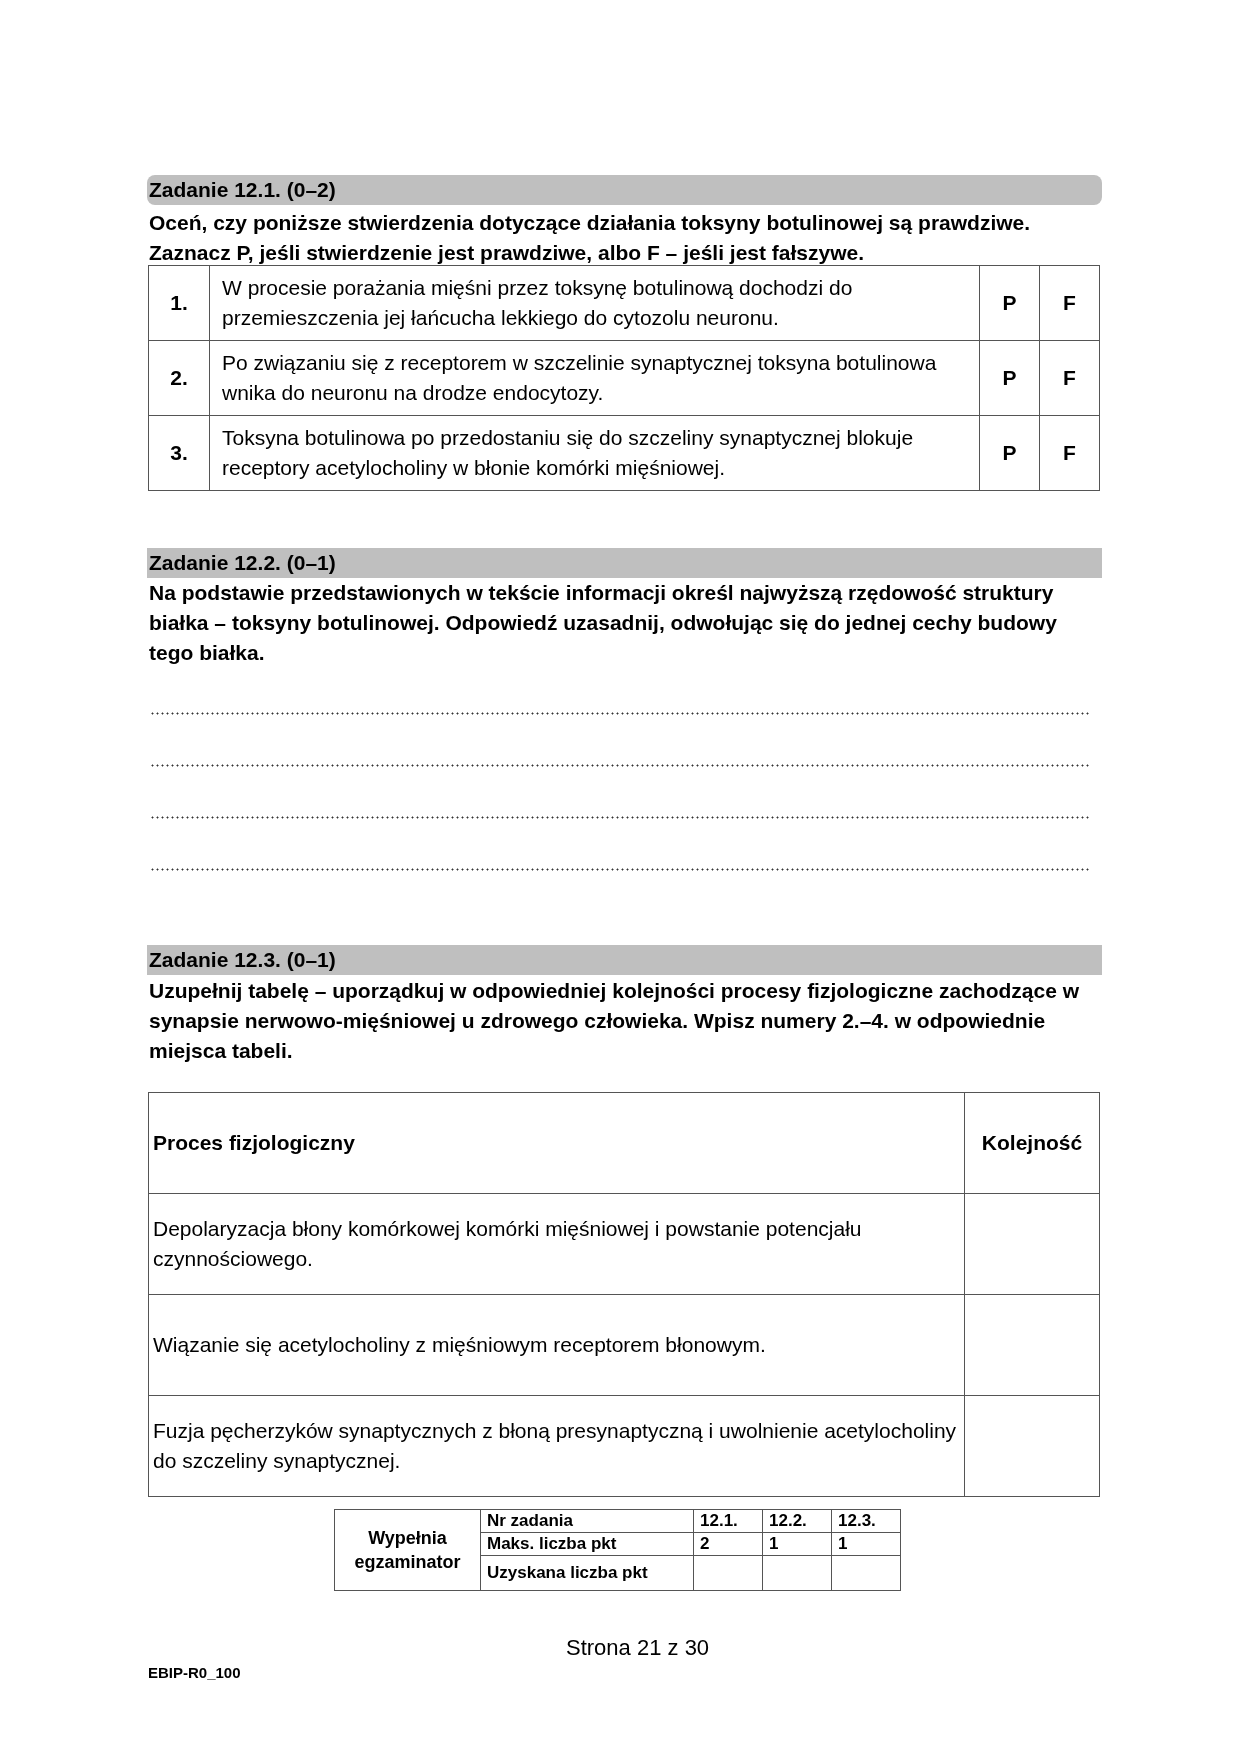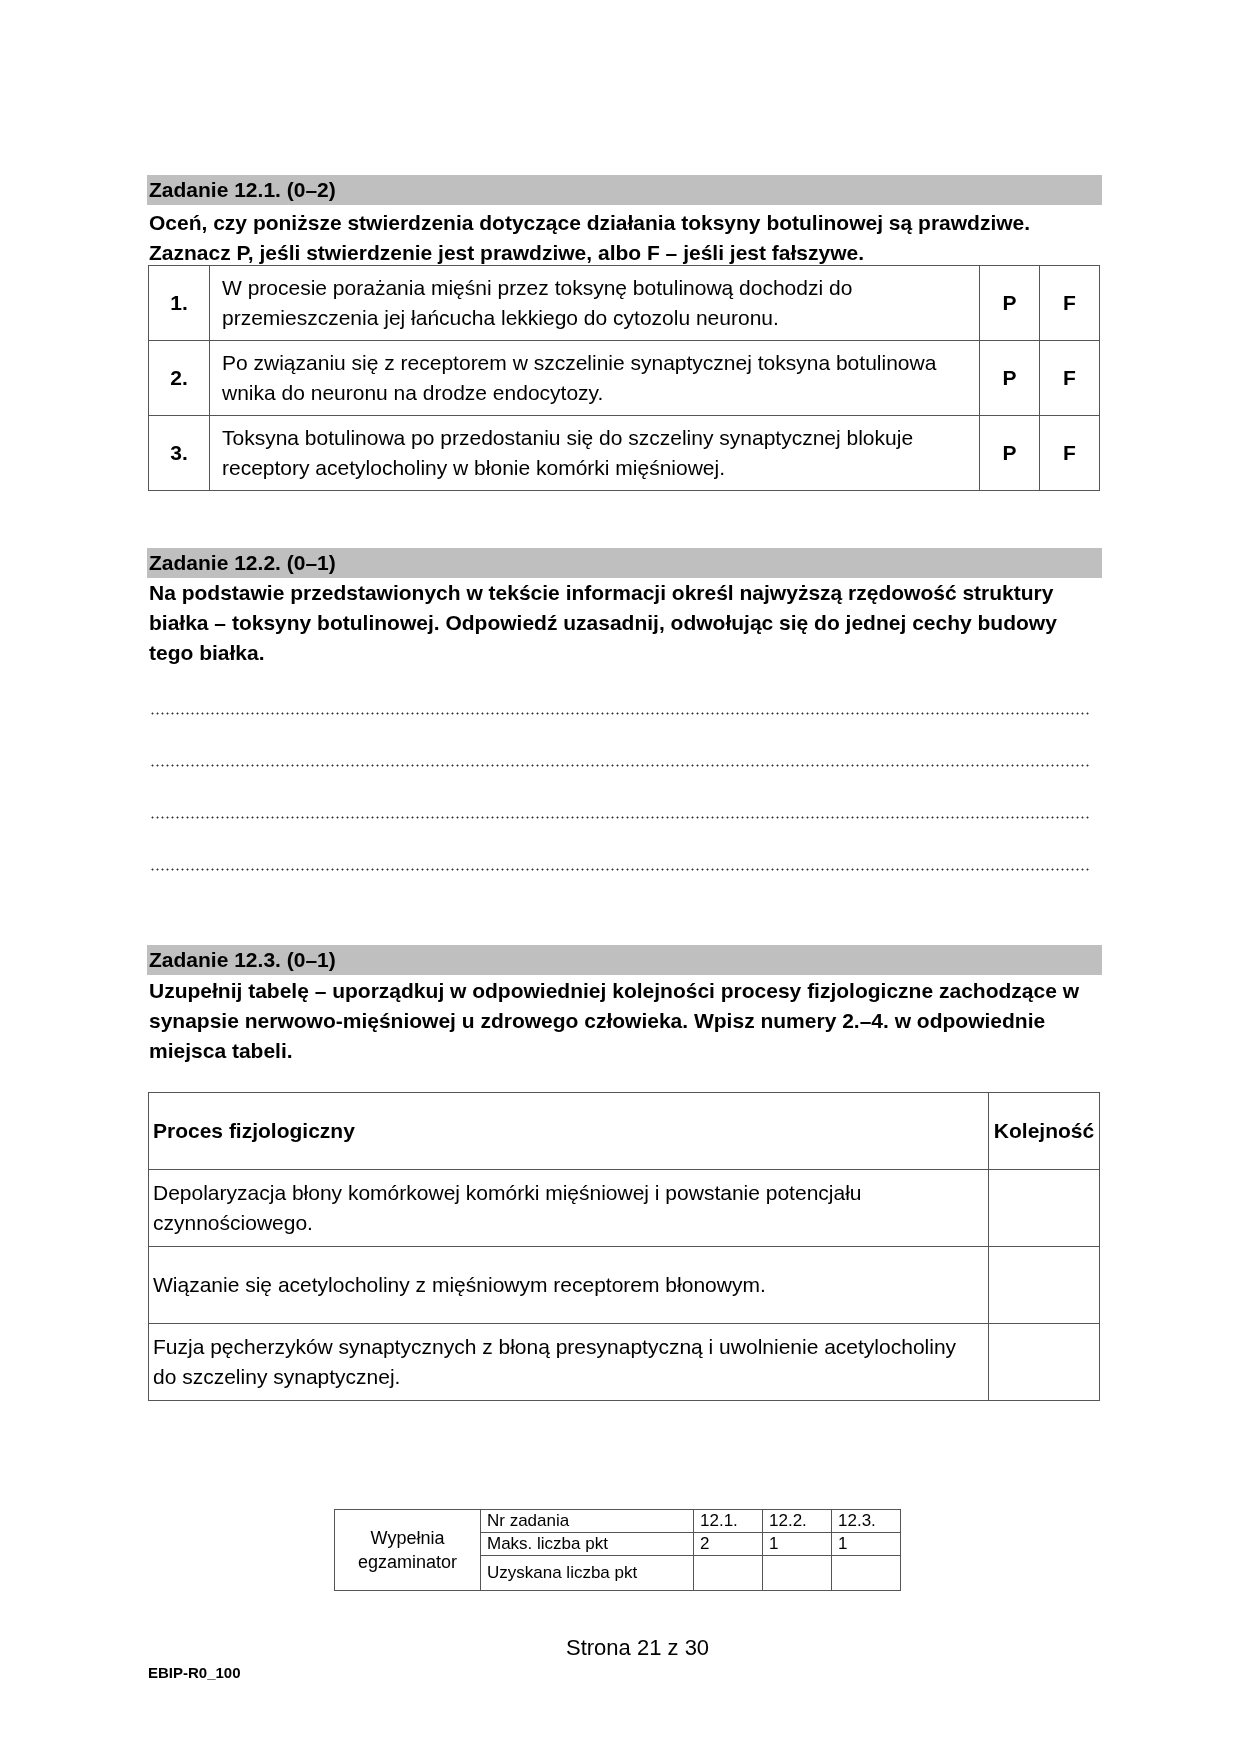--- a/index.html
+++ b/index.html
@@ -27,36 +27,36 @@
 
     .dots {
       position: absolute; left: 150px; width: 940px; height: 3px;
       background-image: radial-gradient(circle, #333 0.9px, transparent 1.1px);
       background-size: 5px 3px; background-repeat: repeat-x;
     }
 
     #order-table { left: 148px; top: 1092px; width: 952px; }
     #order-table td { height: 76px; padding: 0 4px; line-height: 30px; }
     #order-table .head { font-weight: bold; }
-    #order-table .ord { width: 110px; text-align: center; padding: 0; }
+    #order-table .ord { width: 110px; text-align: center; padding: 12px; }
 
     #exam-table { left: 334px; top: 1509px; }
-    #exam-table td { font-size: 17px; font-weight: normal; height: 22px; padding: 0 6px; line-height: 20px; margin-left: 40px; }
+    #exam-table td { font-size: 17px; font-weight: bold; height: 22px; padding: 0 6px; line-height: 20px; margin-left: 40px; }
     #exam-table .label { width: 133px; text-align: center; font-size: 18px; line-height: 24px; }
     #exam-table .rowlabel { width: 200px; }
     #exam-table .val { width: 56px; text-align: left; }
     #exam-table .tall td { height: 34px; }
 
     .footer-page { position: absolute; left: 566px; top: 1635px; font-size: 22px; }
     .footer-code { position: absolute; left: 148px; top: 1664px; font-size: 15px; font-weight: bold; }
   </style>
 </head>
 <body>
 
-<div class="header-bar" style="top:175px;">Zadanie 12.1. (0–2)</div>
+<div class="header-bar" style="top:175px;border-radius:8px;">Zadanie 12.1. (0–2)</div>
 <div class="instr" style="top:208px;">Oceń, czy poniższe stwierdzenia dotyczące działania toksyny botulinowej są prawdziwe. Zaznacz P, jeśli stwierdzenie jest prawdziwe, albo F – jeśli jest fałszywe.</div>
 
 <table id="tf-table">
   <tbody>
       <tr>
     <td class="num">1.</td>
     <td class="stmt">W procesie porażania mięśni przez toksynę botulinową dochodzi do przemieszczenia jej łańcucha lekkiego do cytozolu neuronu.</td>
     <td class="pf">P</td>
     <td class="pf">F</td>
   </tr>

